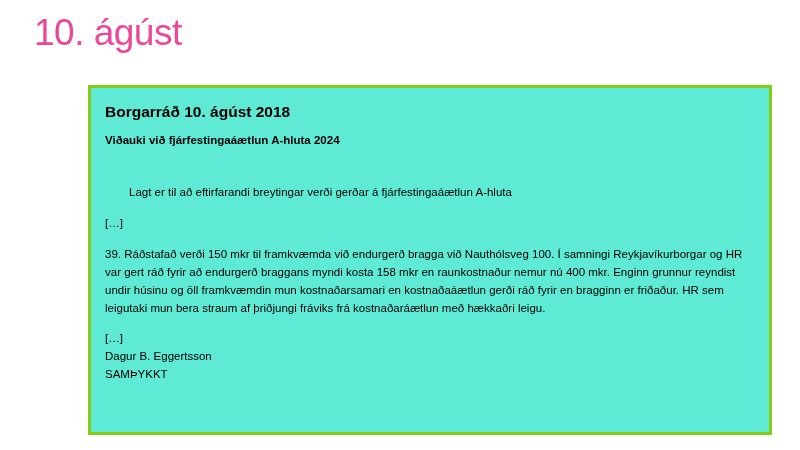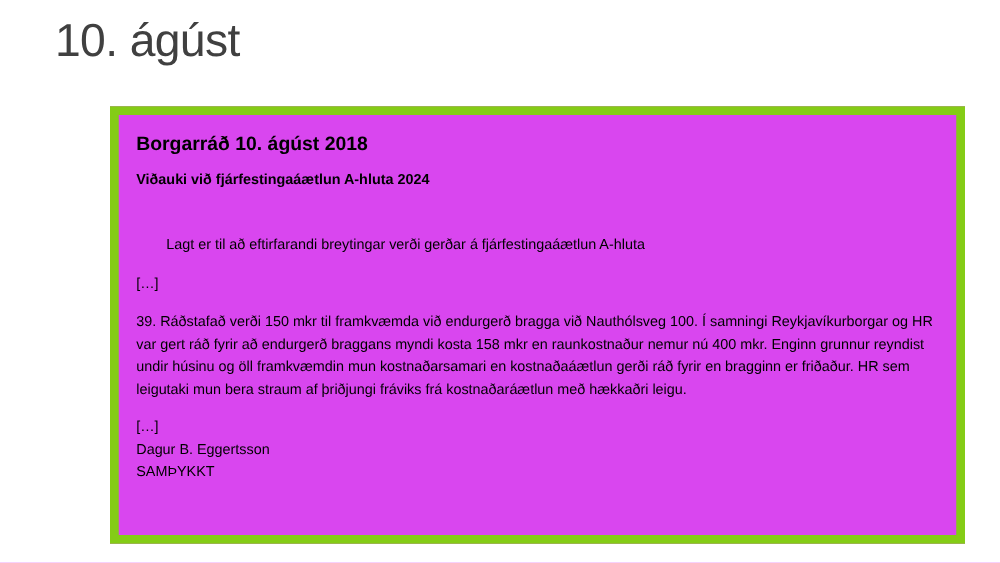--- a/index.html
+++ b/index.html
@@ -15,37 +15,37 @@
   }
   .slide {
     position: relative;
     width: 800px;
     height: 450px;
     background: #ffffff;
     box-sizing: border-box;
   }
   .slide-title {
     position: absolute;
-    left: 44px;
+    left: 34px;
     top: 13px;
     font-size: 37px;
     font-weight: 400;
-    color: #404040;
+    color: #ec4899;
     letter-spacing: -0.5px;
     line-height: 1.1;
     white-space: nowrap;
   }
   .doc-box {
     position: absolute;
     left: 88px;
     top: 85px;
     width: 684px;
     height: 350px;
-    border: 7px solid #84cc16;
-    background: #d946ef;
+    border: 3px solid #84cc16;
+    background: #5eead4;
     box-sizing: border-box;
     padding: 12px 14px 0 14px;
   }
   .doc-heading {
     font-size: 15.5px;
     font-weight: bold;
     color: #000000;
     margin: 2px 0 0 0;
     line-height: 1.35;
   }

